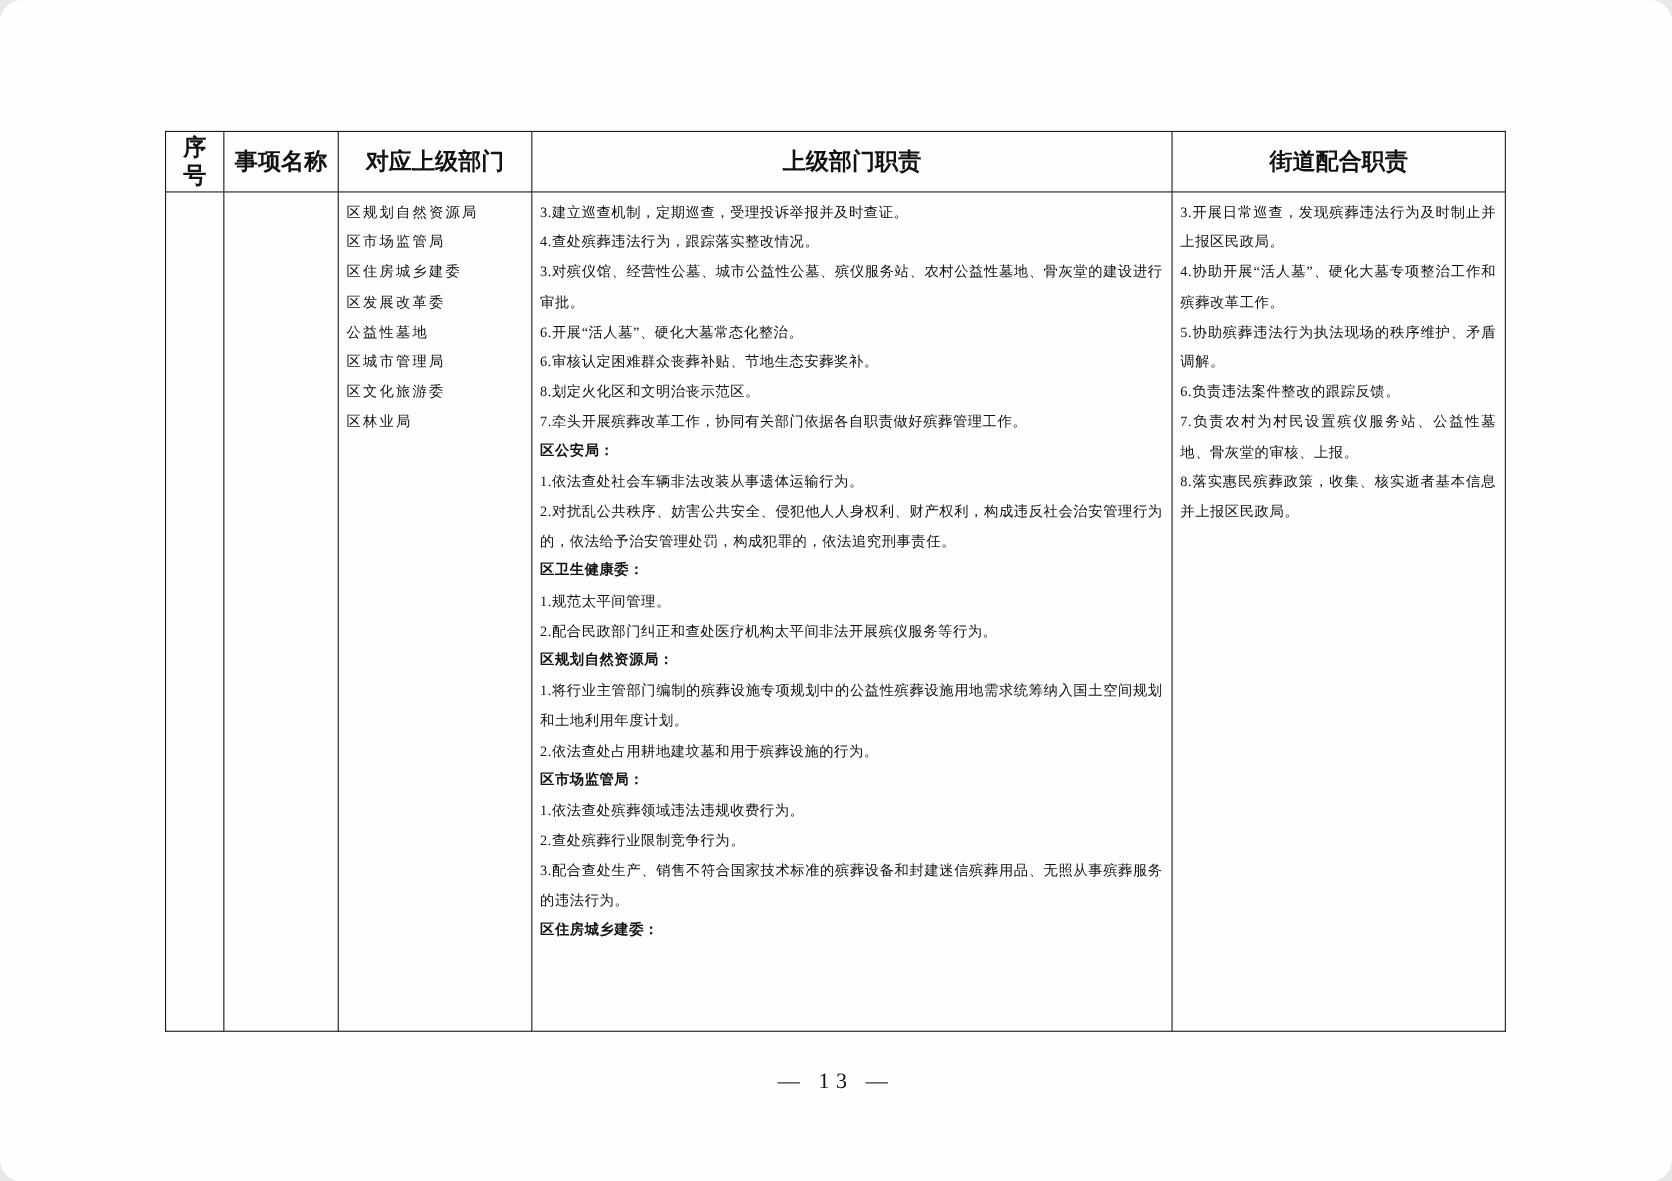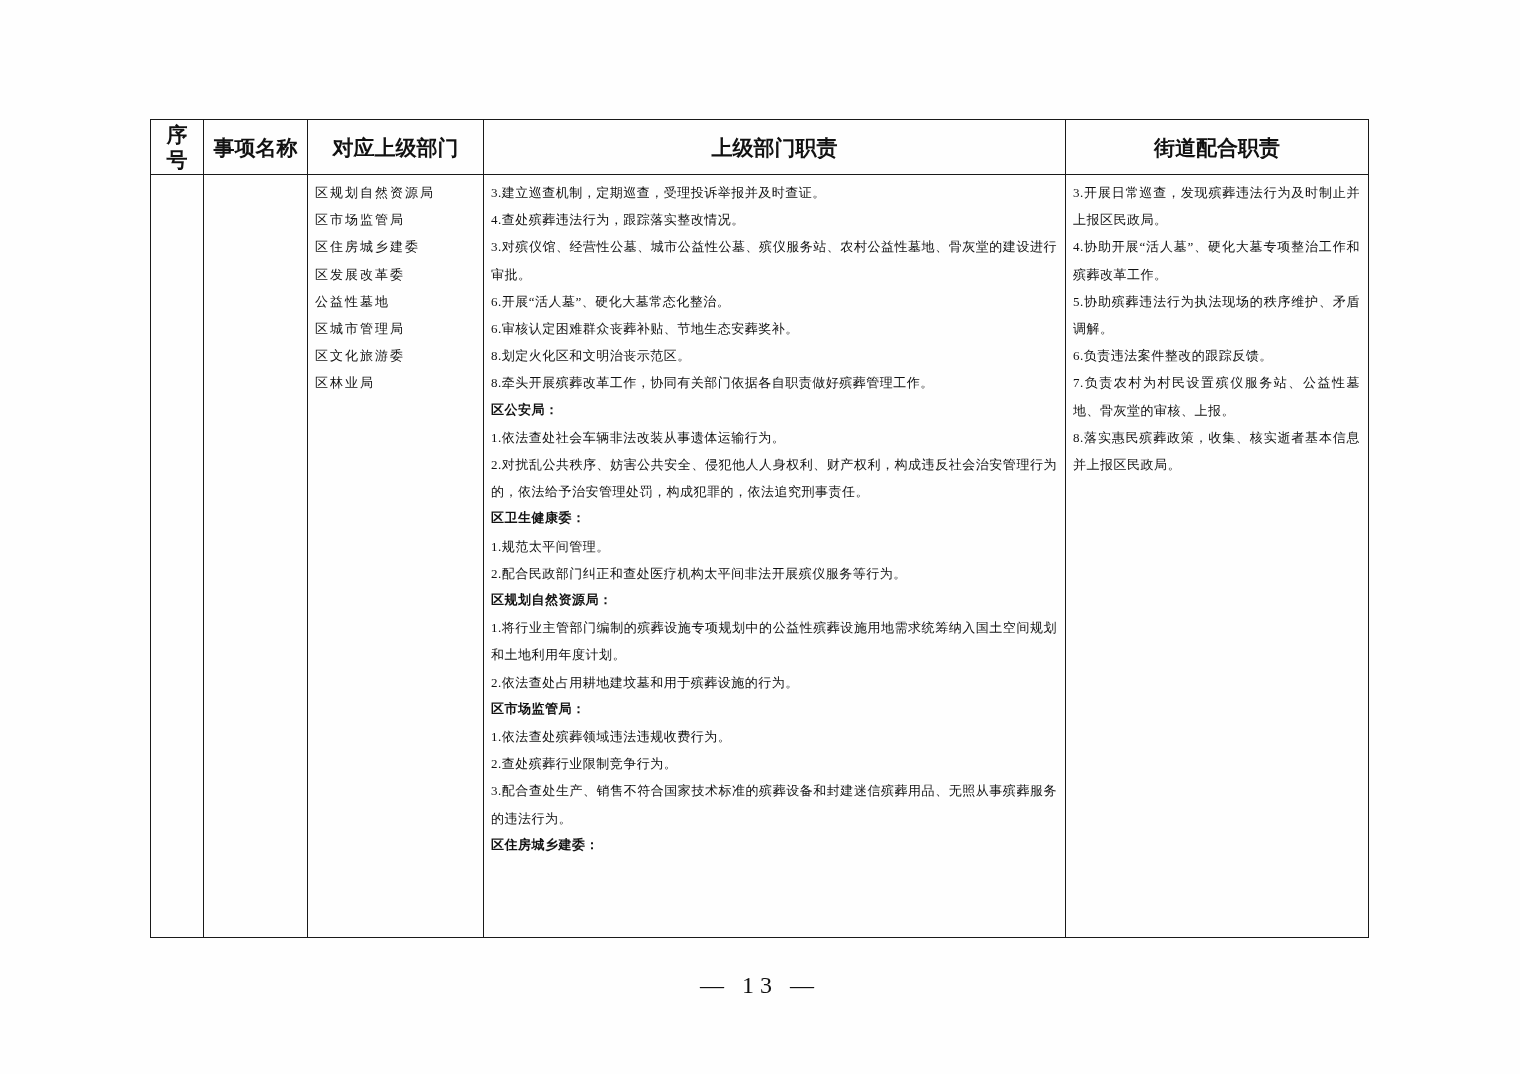--- a/index.html
+++ b/index.html
@@ -5,20 +5,21 @@
   * { margin: 0; padding: 0; box-sizing: border-box; }
   html, body { background: #e8e8e8; }
   .page {
     position: relative;
     width: 1520px;
     height: 1074px;
     background: #fefefe;
     font-family: "Liberation Serif", "DejaVu Serif", serif;
     color: #111;
     overflow: hidden;
+    border-radius: 20px;
   }
   table.doc-table {
     position: absolute;
     left: 150px;
     top: 119px;
     width: 1218px;
     border-collapse: collapse;
     table-layout: fixed;
   }
   .doc-table th, .doc-table td {
@@ -62,21 +63,21 @@
   td.cell-depts p {
     text-align: left;
     letter-spacing: 2px;
   }
   .footer {
     position: absolute;
     top: 972px;
     left: 0;
     width: 100%;
     text-align: center;
-    font-size: 24px;
+    font-size: 20px;
     letter-spacing: 6px;
     font-family: "Liberation Serif", "DejaVu Serif", serif;
     color: #111;
   }
 </style>
 </head>
 <body>
 
 <div class="page">
 
@@ -111,21 +112,21 @@
             <p>区文化旅游委</p>
             <p>区林业局</p>
           </td>
         <td class="cell-duties">
             <p>3.建立巡查机制，定期巡查，受理投诉举报并及时查证。</p>
             <p>4.查处殡葬违法行为，跟踪落实整改情况。</p>
             <p>3.对殡仪馆、经营性公墓、城市公益性公墓、殡仪服务站、农村公益性墓地、骨灰堂的建设进行审批。</p>
             <p>6.开展“活人墓”、硬化大墓常态化整治。</p>
             <p>6.审核认定困难群众丧葬补贴、节地生态安葬奖补。</p>
             <p>8.划定火化区和文明治丧示范区。</p>
-            <p>8.牵头开展殡葬改革工作，协同有关部门依据各自职责做好殡葬管理工作。</p>
+            <p>7.牵头开展殡葬改革工作，协同有关部门依据各自职责做好殡葬管理工作。</p>
             <p class="section">区公安局：</p>
             <p>1.依法查处社会车辆非法改装从事遗体运输行为。</p>
             <p>2.对扰乱公共秩序、妨害公共安全、侵犯他人人身权利、财产权利，构成违反社会治安管理行为的，依法给予治安管理处罚，构成犯罪的，依法追究刑事责任。</p>
             <p class="section">区卫生健康委：</p>
             <p>1.规范太平间管理。</p>
             <p>2.配合民政部门纠正和查处医疗机构太平间非法开展殡仪服务等行为。</p>
             <p class="section">区规划自然资源局：</p>
             <p>1.将行业主管部门编制的殡葬设施专项规划中的公益性殡葬设施用地需求统筹纳入国土空间规划和土地利用年度计划。</p>
             <p>2.依法查处占用耕地建坟墓和用于殡葬设施的行为。</p>
             <p class="section">区市场监管局：</p>

